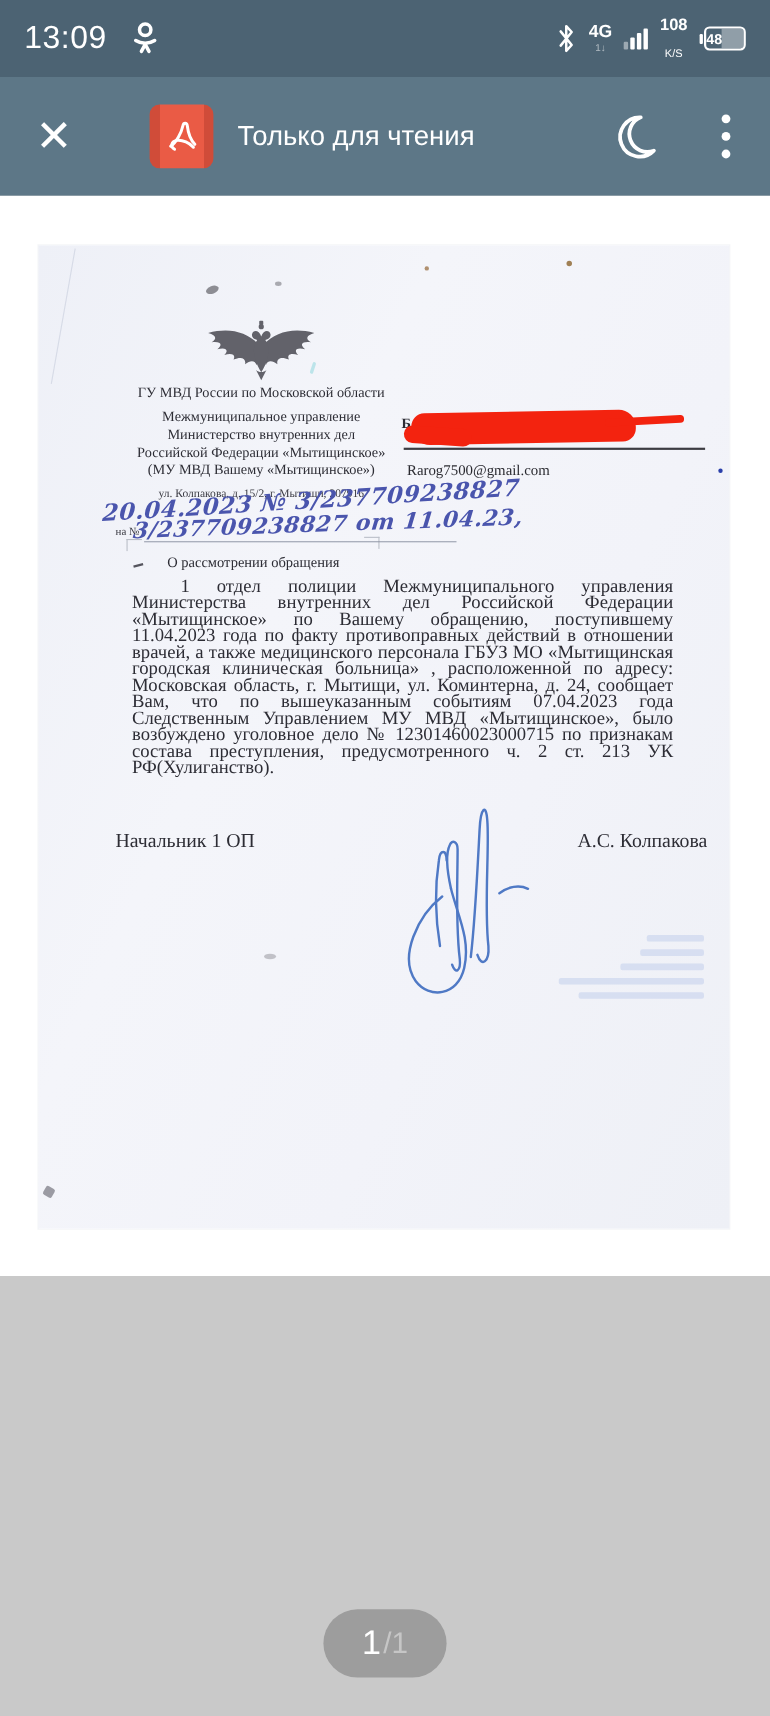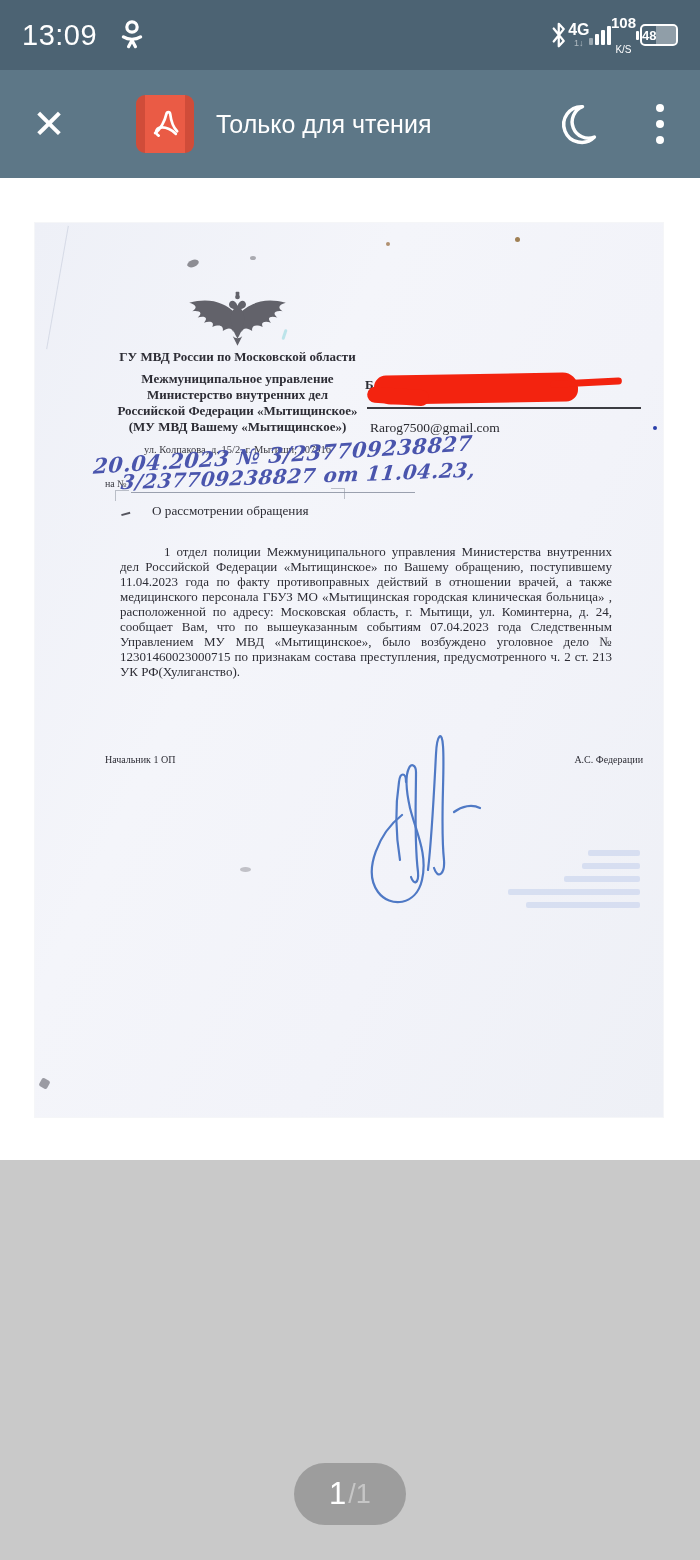--- a/index.html
+++ b/index.html
@@ -3,21 +3,21 @@
 <meta charset="utf-8">
 <style>
   * { margin:0; padding:0; box-sizing:border-box; }
   html,body { width:700px; height:1560px; }
   body { font-family:"Liberation Sans", sans-serif; background:#c9c9c9; position:relative; overflow:hidden; }
 
   
   .statusbar { height:70px; background:#4c6373; display:flex; align-items:center; padding:0 22px; color:#fff; }
   .time { font-size:29px; letter-spacing:.5px; }
   .ok-icon { margin-left:20px; display:flex; }
-  .sb-right { margin-left:auto; display:flex; align-items:center; }
+  .sb-right { margin-left:auto; display:flex; align-items:center; gap:11px; }
   .net-block { display:flex; flex-direction:column; align-items:center; line-height:1; }
   .net-type { font-size:16px; font-weight:bold; }
   .net-sub  { font-size:9px; opacity:.55; margin-top:1px; }
   .bars { display:flex; align-items:flex-end; gap:2.5px; height:20px; }
   .bars i { display:block; width:3.5px; background:#fff; border-radius:1px; }
   .bars i:nth-child(1){ height:7px; opacity:.45; }
   .bars i:nth-child(2){ height:11px; }
   .bars i:nth-child(3){ height:15px; }
   .bars i:nth-child(4){ height:19px; }
   .speed-block { display:flex; flex-direction:column; align-items:center; line-height:1; }
@@ -49,21 +49,21 @@
       box-shadow:0 0 0 1px rgba(120,130,150,.07);
       font-family:"Liberation Serif", serif; color:#2d2d35; }
   .scan * { position:absolute; }
 
   .crease { left:22px; top:2px; width:1px; height:125px; background:rgba(150,160,185,.28); transform:rotate(10deg); }
   .speck { border-radius:50%; }
 
   .emblem { left:150px; top:66px; width:105px; height:60px; }
   .emblem svg { width:100%; height:100%; filter:blur(.4px); opacity:.82; }
 
-  .lh-left { left:70px; width:265px; text-align:center; font-weight:bold; position:absolute; }
+  .lh-left { left:70px; width:265px; text-align:center; font-weight:normal; position:absolute; }
   .authority { top:126px; font-size:13px; }
   .org { top:148px; font-size:13px; line-height:16px; }
   .org div { position:static; }
   .addr { top:221px; font-size:10.5px; font-weight:normal; color:#3a3a42; }
 
   .hw { font-family:"DejaVu Serif", serif; font-style:italic; color:#4a55ad; font-weight:600; letter-spacing:.5px; white-space:nowrap; }
   .hw1 { left:58px; top:219px; font-size:21px; transform:rotate(-3.5deg) skewX(-8deg); }
   .hw2 { left:86px; top:241px; font-size:20px; transform:rotate(-2deg) skewX(-8deg); }
   .na-no { left:70px; top:255px; font-size:10px; color:#3a3a42; font-family:"Liberation Serif",serif; }
   .ref-line { left:96px; top:269px; width:284px; height:1px; background:#9aa0ae; }
@@ -76,25 +76,25 @@
 
   .recipient { left:330px; top:149px; width:262px; height:40px; }
   .recipient .b { left:0; top:5px; font-size:13px; font-weight:bold; position:absolute; }
   .blob { left:9px; top:2px; width:204px; height:29px; background:#f3230f; border-radius:14px 18px 14px 20px; transform:rotate(-1deg); position:absolute; }
   .blob:before { content:""; position:absolute; left:-7px; top:13px; width:62px; height:16px; background:#f3230f; border-radius:9px; transform:rotate(5deg); }
   .blob:after { content:""; position:absolute; right:-44px; top:7px; width:72px; height:7px; background:#f3230f; border-radius:4px; transform:rotate(-2deg); }
   .addr-rule { left:332px; top:184px; width:274px; height:2px; background:#3c3c42; }
   .email { left:335px; top:197px; font-size:13.5px; color:#2a2a30; }
   .blue-dot { left:618px; top:203px; width:4px; height:4px; border-radius:50%; background:#2a3faa; }
 
-  .body-text { left:85px; top:321px; width:492px; font-size:13px; line-height:15px; text-align:justify; }
+  .body-text { left:85px; top:302px; width:492px; font-size:17px; line-height:15px; text-align:justify; }
   .body-text p { position:static; text-indent:44px; }
   .body-text p + p { margin-top:13px; }
 
-  .sign-row { left:70px; top:531px; width:538px; display:flex; justify-content:space-between; font-size:10px; }
+  .sign-row { left:70px; top:531px; width:538px; display:flex; justify-content:space-between; font-size:18px; }
   .sign-row span { position:static; }
 
   .signature { left:315px; top:497px; width:145px; height:200px; }
   .signature svg { width:100%; height:100%; }
 
   .bleed { left:455px; top:627px; width:150px; display:flex; flex-direction:column; align-items:flex-end; gap:7px; position:absolute; filter:blur(.6px); }
   .bleed i { position:static; display:block; height:6px; background:#c6d2ec; opacity:.6; border-radius:2px; }
 
   
   .canvas-area { height:400px; background:#c9c9c9; position:relative; }
@@ -220,21 +220,21 @@
     <div class="addr-rule"></div>
     <div class="email">Rarog7500@gmail.com</div>
     <div class="blue-dot"></div>
 
     <div class="body-text">
       <p>1 отдел полиции Межмуниципального управления Министерства внутренних дел Российской Федерации «Мытищинское» по Вашему обращению, поступившему 11.04.2023 года по факту противоправных действий в отношении врачей, а также медицинского персонала ГБУЗ МО «Мытищинская городская клиническая больница» , расположенной по адресу: Московская область, г. Мытищи, ул. Коминтерна, д. 24, сообщает Вам, что по вышеуказанным событиям 07.04.2023 года Следственным Управлением МУ МВД «Мытищинское», было возбуждено уголовное дело № 12301460023000715 по признакам состава преступления, предусмотренного ч. 2 ст. 213 УК РФ(Хулиганство).</p>
     </div>
 
     <div class="sign-row">
       <span>Начальник 1 ОП</span>
-      <span>А.С. Федерации</span>
+      <span>А.С. Колпакова</span>
     </div>
 
     <div class="signature">
       <svg viewBox="0 0 145 200" fill="none" stroke="#3e6cc0" stroke-width="2.2" stroke-linecap="round" opacity="0.9">
         <path d="M52 95 C30 112 12 150 28 172 C40 188 66 186 72 160 C78 134 66 112 60 88"></path>
         <path d="M60 88 C56 70 55 56 59 48 C61 43 66 45 66 52 C66 78 64 120 68 152 C69 163 64 166 61 157"></path>
         <path d="M50 140 C46 116 45 88 49 62 C50 52 56 52 56 62"></path>
         <path d="M78 150 C82 116 84 72 86 34 C87 14 92 10 93 26 C95 50 90 104 94 140 C95 154 88 160 84 148"></path>
         <path d="M104 92 C112 86 122 84 130 88"></path>
       </svg>

